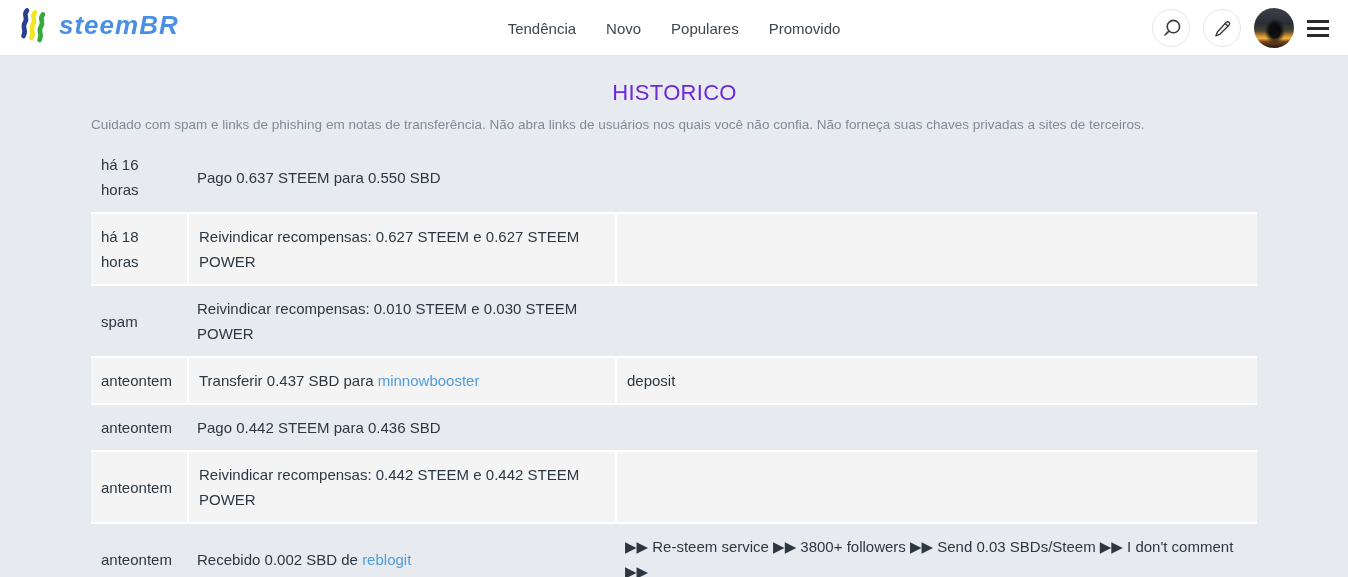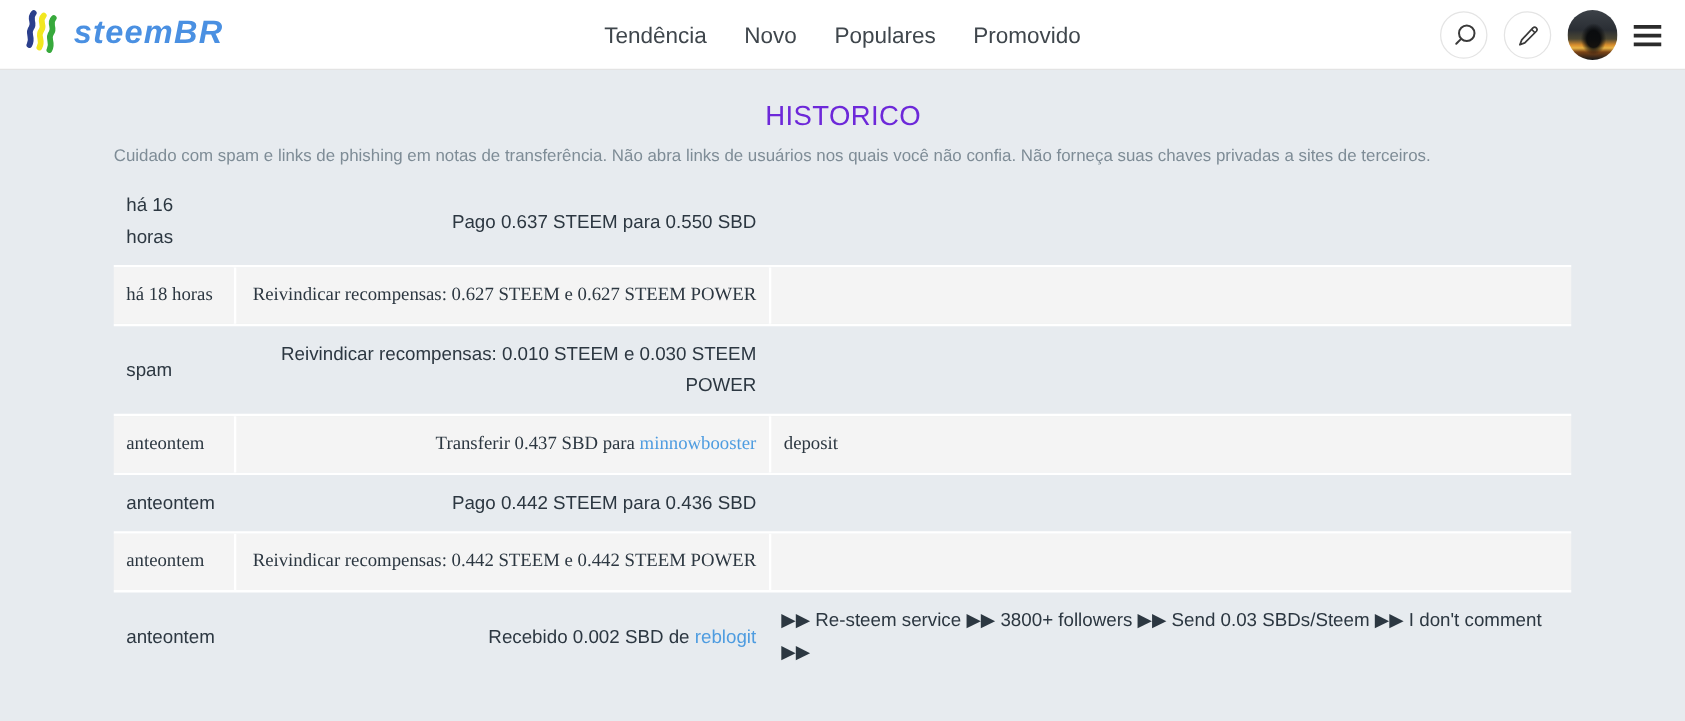--- a/index.html
+++ b/index.html
@@ -36,21 +36,21 @@
     color:var(--logo_blue);
     letter-spacing:1px;
     font-weight:700;
   }
   .nav{
     position:absolute;left:50%;top:0;height:56px;
     transform:translateX(-50%);
     display:flex;align-items:center;gap:30px;
   }
   .nav a{
-    font-size:18px;color:#3f464c;text-decoration:none;white-space:nowrap;
+    font-size:15px;color:#3f464c;text-decoration:none;white-space:nowrap;
   }
   .header-right{
     position:absolute;right:17px;top:8px;
     display:flex;align-items:center;gap:13px;
   }
   .icon-btn{
     width:38px;height:38px;border-radius:50%;
     border:1px solid #e4e4e4;background:#fff;
     display:flex;align-items:center;justify-content:center;
     cursor:pointer;padding:0;
@@ -78,24 +78,24 @@
   }
   
   .history{width:1166px;}
   .row{display:flex;}
   .cell{
     padding:10px;font-size:15px;line-height:25px;
     display:flex;align-items:center;
   }
   .cell .inner{width:100%;}
   .cell.date{width:96px;flex:none;}
-  .cell.desc{width:428px;flex:none;text-align:right;}
+  .cell.desc{width:428px;flex:none;}
   .cell.memo{flex:1;}
   .row.alt{border-top:2px solid #fff;border-bottom:2px solid #fff;}
-  .row.alt .cell{background:var(--row_alt_bg);font-family:Liberation Serif, serif;}
+  .row.alt .cell{background:var(--row_alt_bg);}
   .row.alt .cell + .cell{border-left:2px solid #fff;}
   a.acct-link{color:var(--link);text-decoration:none;cursor:pointer;}
 </style>
 </head>
 <body>
 
 <header class="header">
   <a class="logo">
     <span style="display:flex">
       <svg width="34" height="37" viewBox="0 0 34 37">

